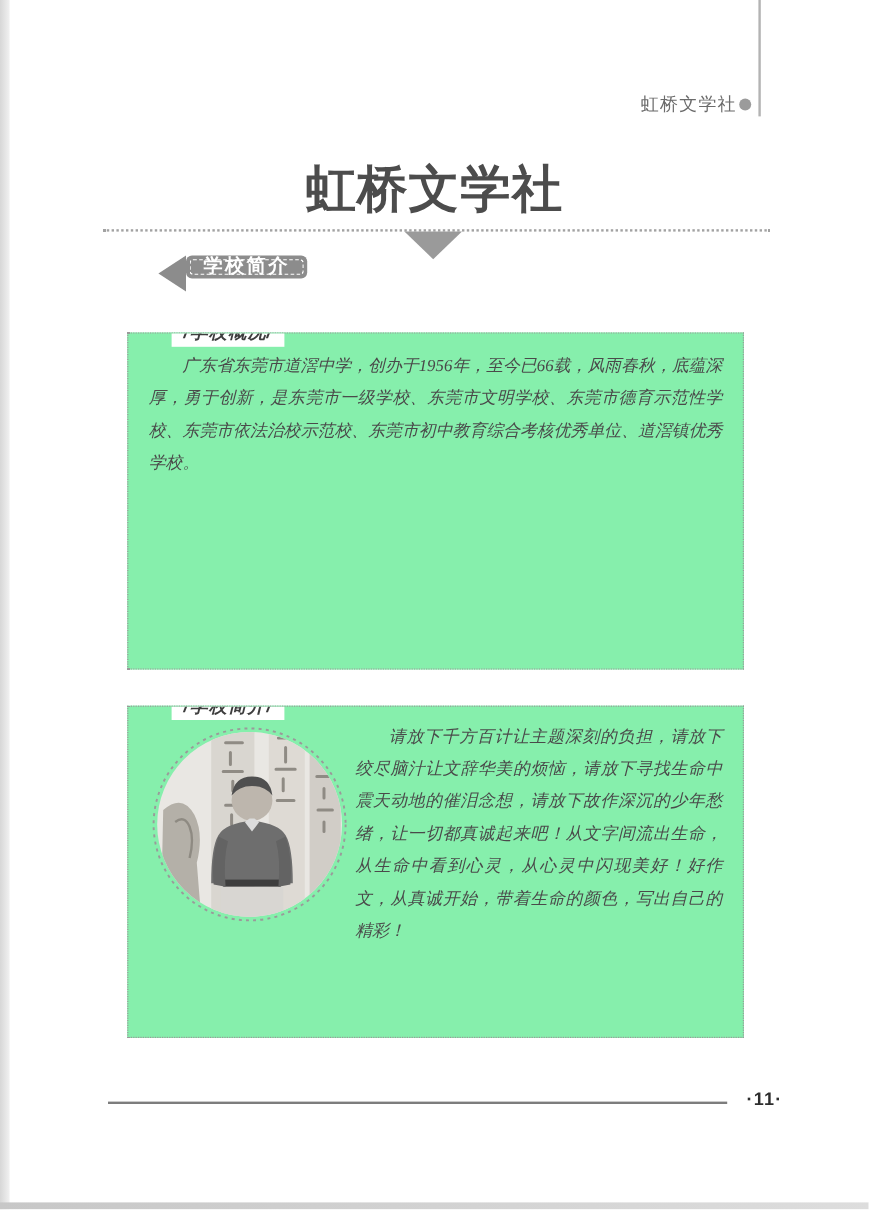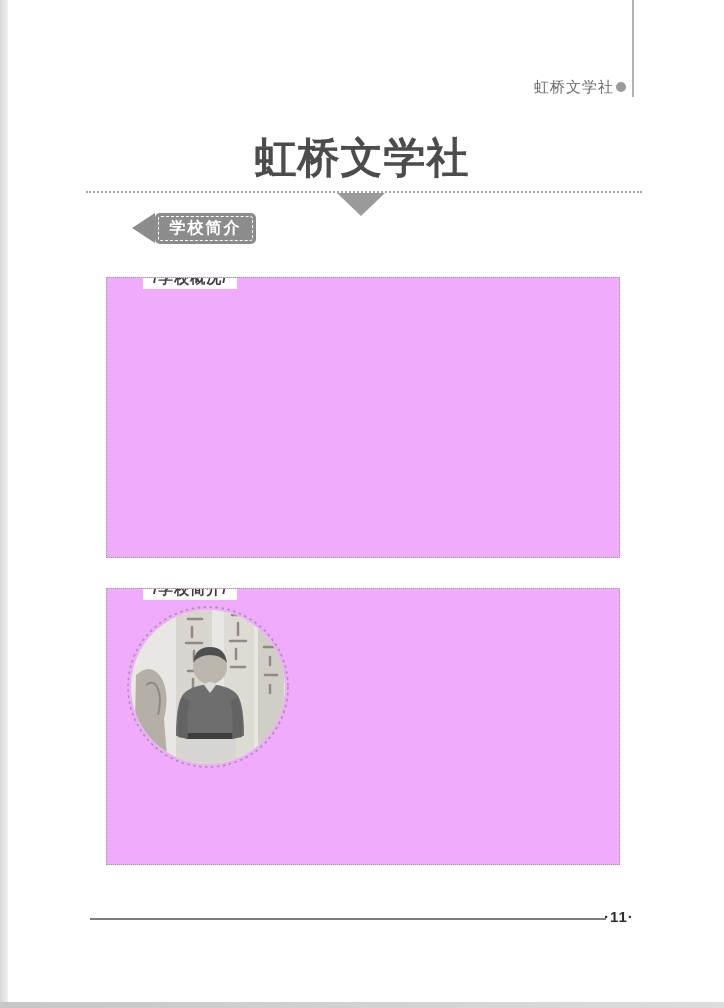--- a/index.html
+++ b/index.html
@@ -33,47 +33,47 @@
   .title-rule { position:absolute; top:191px; left:86px; width:556px; height:0;
     border-top:2px dotted #a2a2a2; }
   .triangle-down { position:absolute; top:193px; left:337px; width:0; height:0;
     border-left:24px solid transparent; border-right:24px solid transparent;
     border-top:23px solid #9a9a9a; }
 
   
   .badge-pointer { position:absolute; top:213px; left:132px; width:0; height:0;
     border-top:15px solid transparent; border-bottom:15px solid transparent;
     border-right:23px solid #8c8c8c; }
-  .badge { position:absolute; top:213px; left:155px; width:101px; height:31px;
+  .badge { position:absolute; top:213px; left:155px; width:101px; height:19px;
     background:#8c8c8c; border-radius:5px;
     display:flex; align-items:center; justify-content:center; }
   .badge-inner { position:absolute; inset:3px; border:1px dashed #ffffff;
     border-radius:3px; pointer-events:none; }
   .badge-label { color:#ffffff; font-weight:bold; font-size:16px; letter-spacing:2px; }
 
   
   .box { position:absolute; left:106px; width:514px;
-    border:1px dotted #9a9a9a; background:#f0abfc; overflow:hidden; }
+    border:1px dotted #9a9a9a; background:#86efac; overflow:hidden;font-style:italic; }
   .box1 { top:277px; height:281px; padding:14px 17px 0 17px; }
   .box2 { top:588px; height:277px; padding:12px 17px 0 17px; }
   .box-heading { position:absolute; top:-11px; left:36px; background:#ffffff;
     padding:0 10px; font-size:15px; font-weight:bold; color:#3d3d3d;
     letter-spacing:1px; line-height:22px; }
   .box p { font-family:"Liberation Serif","DejaVu Serif",serif;
     font-size:14px; line-height:27px; color:#4a4a4a;
     text-indent:2em; text-align:justify; }
 
   
   .photo-float { float:left; width:172px; height:192px; padding:4px 0 0 2px; }
 
   
   .footer-line { position:absolute; top:918px; left:90px; width:516px; height:2px;
     background:#7d7d7d; }
   .page-num { position:absolute; top:908px; left:604px; width:48px;
-    text-align:left; font-size:15px; font-weight:bold; color:#2e2e2e;
+    text-align:right; font-size:15px; font-weight:bold; color:#2e2e2e;
     letter-spacing:1px; }
 </style>
 </head>
 <body>
 
 <div class="page">
   <div class="edge-left"></div>
   <div class="edge-bottom"></div>
 
   <span class="running-title">虹桥文学社</span>
@@ -85,20 +85,21 @@
   <div class="triangle-down"></div>
 
   <div class="badge-pointer"></div>
   <div class="badge">
     <span class="badge-inner"></span>
     <span class="badge-label">学校简介</span>
   </div>
 
   <section class="box box1">
     <div class="box-heading">/学校概况/</div>
+    <p>广东省东莞市道滘中学，创办于1956年，至今已66载，风雨春秋，底蕴深厚，勇于创新，是东莞市一级学校、东莞市文明学校、东莞市德育示范性学校、东莞市依法治校示范校、东莞市初中教育综合考核优秀单位、道滘镇优秀学校。</p>
   </section>
 
   <section class="box box2">
     <div class="box-heading">/学校简介/</div>
 
     <div class="photo-float">
       <svg width="164" height="164" viewBox="0 0 164 164">
         <defs>
           <clipPath id="photoClip">
               <circle cx="82" cy="82" r="77"></circle>
@@ -127,18 +128,19 @@
           <path d="M84 79 q22 2 28 12 q6 10 6 40 l-68 0 q0 -30 6 -40 q6 -10 28 -12z" fill="#6e6e6e"></path>
           <path d="M78 80 l6 8 l6 -8 l-4 -3 h-4 z" fill="#dcdcdc"></path>
           <rect x="60" y="128" width="48" height="6" fill="#3e3e3e"></rect>
           <rect x="58" y="134" width="52" height="30" fill="#d8d6d2"></rect>
           <path d="M56 92 q-6 18 -4 40 l10 2 q-2 -24 2 -38z" fill="#636363"></path>
           <path d="M112 92 q6 18 4 40 l-10 2 q2 -24 -2 -38z" fill="#636363"></path>
         </g>
       </svg>
     </div>
 
+    <p>请放下千方百计让主题深刻的负担，请放下绞尽脑汁让文辞华美的烦恼，请放下寻找生命中震天动地的催泪念想，请放下故作深沉的少年愁绪，让一切都真诚起来吧！从文字间流出生命，从生命中看到心灵，从心灵中闪现美好！好作文，从真诚开始，带着生命的颜色，写出自己的精彩！</p>
 
   </section>
 
   <div class="footer-line"></div>
   <div class="page-num">·11·</div>
 </div>
 
 </body></html>

